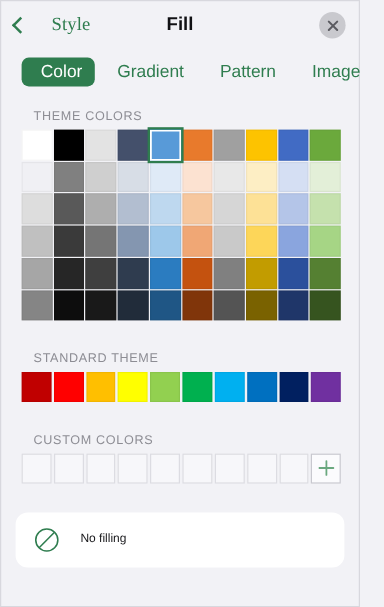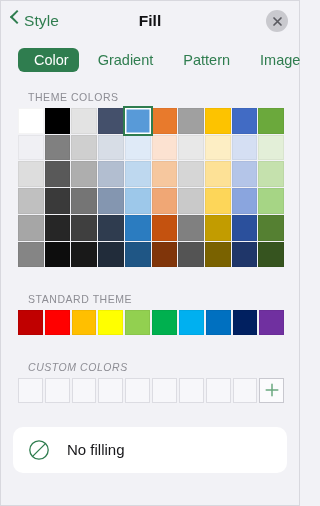--- a/index.html
+++ b/index.html
@@ -23,27 +23,27 @@
   .header {
     height: 40px;
     display: flex;
     align-items: center;
     justify-content: space-between;
     padding: 0 11px 0 10px;
     position: relative;
   }
   .back-btn {
     display: flex;
-    align-items: flex-start;
-    gap: 1px;
+    align-items: center;
+    gap: 20px;
     color: #2f7d4f;
     cursor: pointer;
     background: none;
     border: none;
-    font-family: Liberation Sans, sans-serif;
+    font-family: Liberation Serif, serif;
   }
   .chevron-left {
     width: 10px;
     height: 10px;
     border-left: 2.2px solid #2f7d4f;
     border-bottom: 2.2px solid #2f7d4f;
     transform: rotate(45deg);
     margin-left: 1px;
     margin-right: 1px;
   }
@@ -171,36 +171,36 @@
     background: #fbfbfd;
     border: 1px solid #c8c8cf;
     cursor: pointer;
     display: flex;
     align-items: center;
     justify-content: center;
   }
 
   .sp-theme   { margin-top: 16px; }
   .sp-standard{ margin-top: 26px; }
-  .sp-custom  { margin-top: 26px; font-style: italic; }
+  .sp-custom  { margin-top: 26px; }
 
   
   .nofill-wrap { padding: 24px 12px 0 12px; }
   .nofill-row {
     height: 46px;
     background: #ffffff;
     border-radius: 10px;
     display: flex;
     align-items: center;
     padding-left: 15px;
     gap: 17px;
     cursor: pointer;
   }
   .nofill-label {
-    font-size: 15px;
+    font-size: 10px;
     color: #17171a;
   }
 </style>
 </head>
 <body>
 
 <div class="panel">
 
   <div class="header">
     <button class="back-btn">

